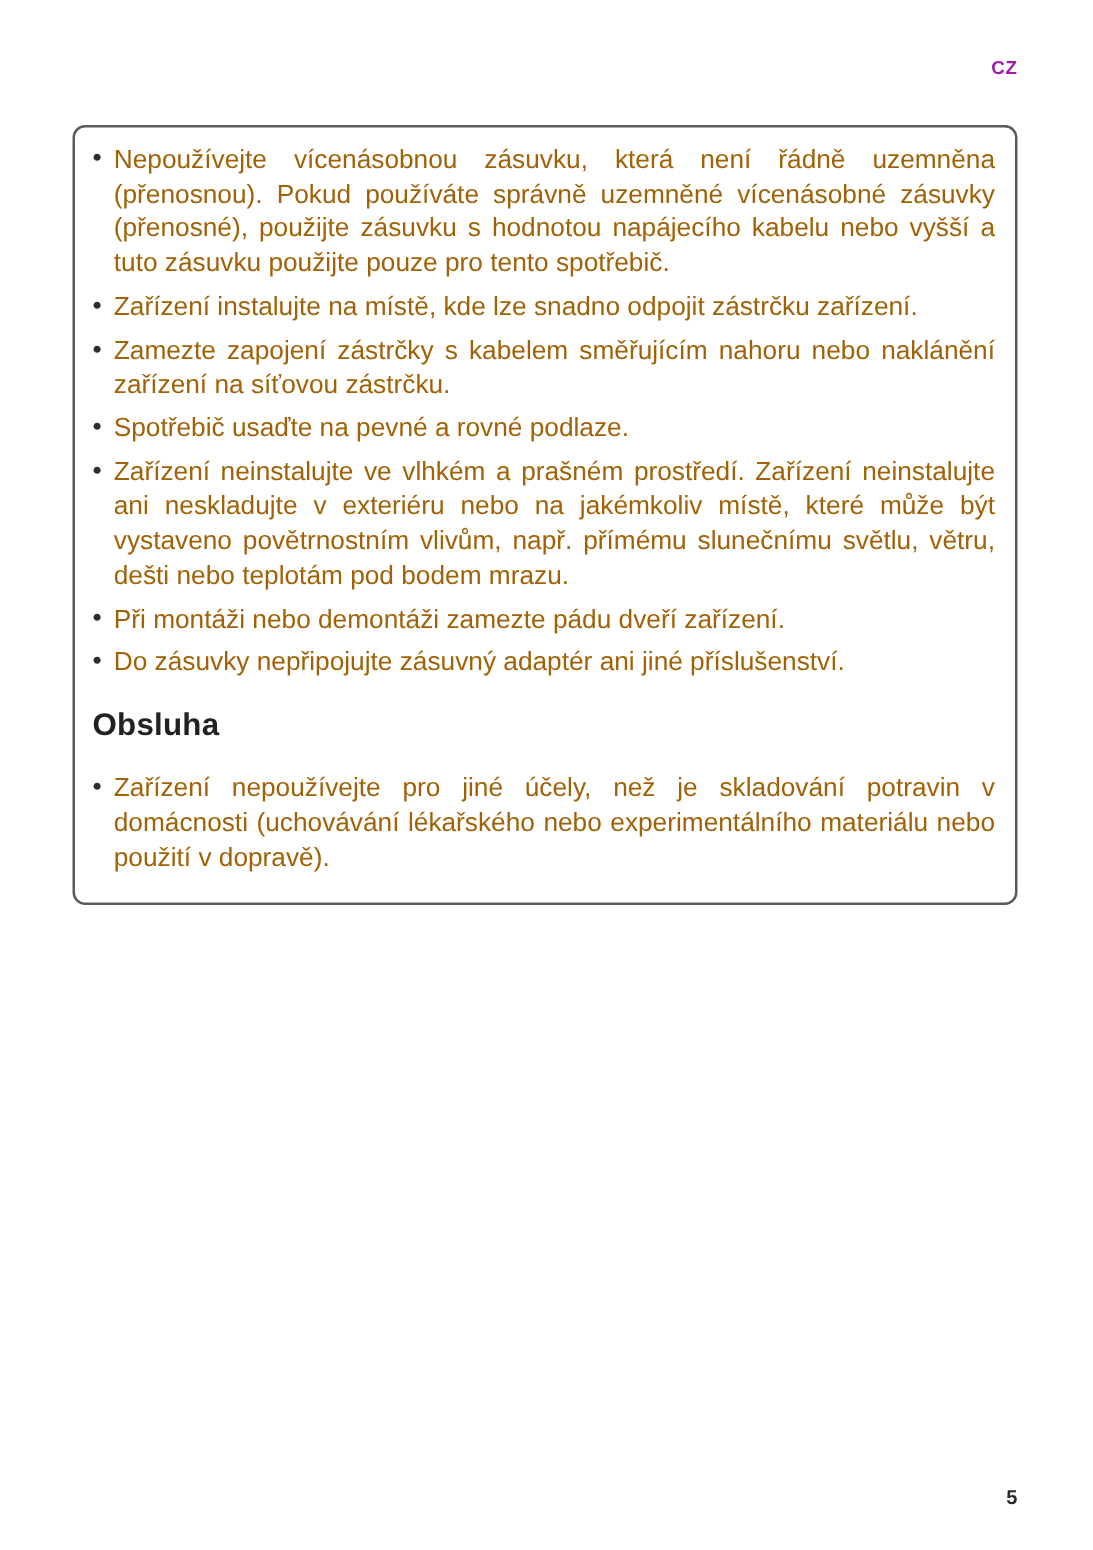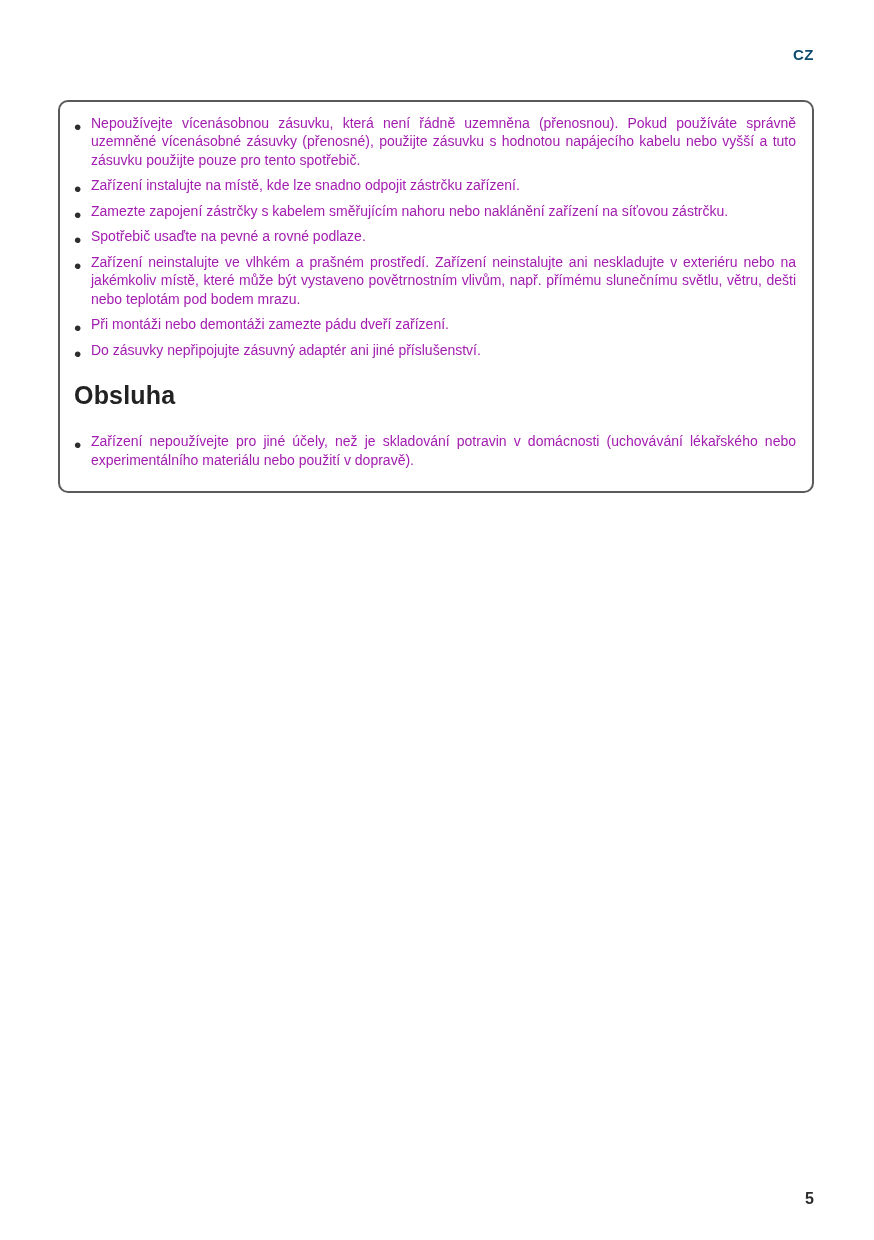--- a/index.html
+++ b/index.html
@@ -15,21 +15,21 @@
     color: #3a3a3a;
     overflow: hidden;
   }
   .lang-code {
     position: absolute;
     top: 46px;
     right: 60px;
     font-size: 15px;
     font-weight: bold;
     letter-spacing: 0.5px;
-    color: #0c4a6e;
+    color: #a21caf;
   }
   .safety-box {
     position: absolute;
     top: 100px;
     left: 58px;
     width: 756px;
     box-sizing: border-box;
     border: 2px solid #5a5a5a;
     border-radius: 10px;
     padding: 12px 16px 22px 14px;
@@ -37,24 +37,24 @@
   }
   ul.bullet-list {
     list-style: none;
     margin: 0;
     padding: 0;
   }
   ul.bullet-list li {
     position: relative;
     padding-left: 17px;
     margin: 0 0 7px 0;
-    font-size: 14px;
+    font-size: 21px;
     line-height: 1.32;
     text-align: justify;
-    color: #a21caf;
+    color: #a16207;
   }
   ul.bullet-list li:last-child {
     margin-bottom: 0;
   }
   ul.bullet-list li::before {
     content: "\2022";
     position: absolute;
     left: 0;
     top: -1px;
     font-size: 21px;

